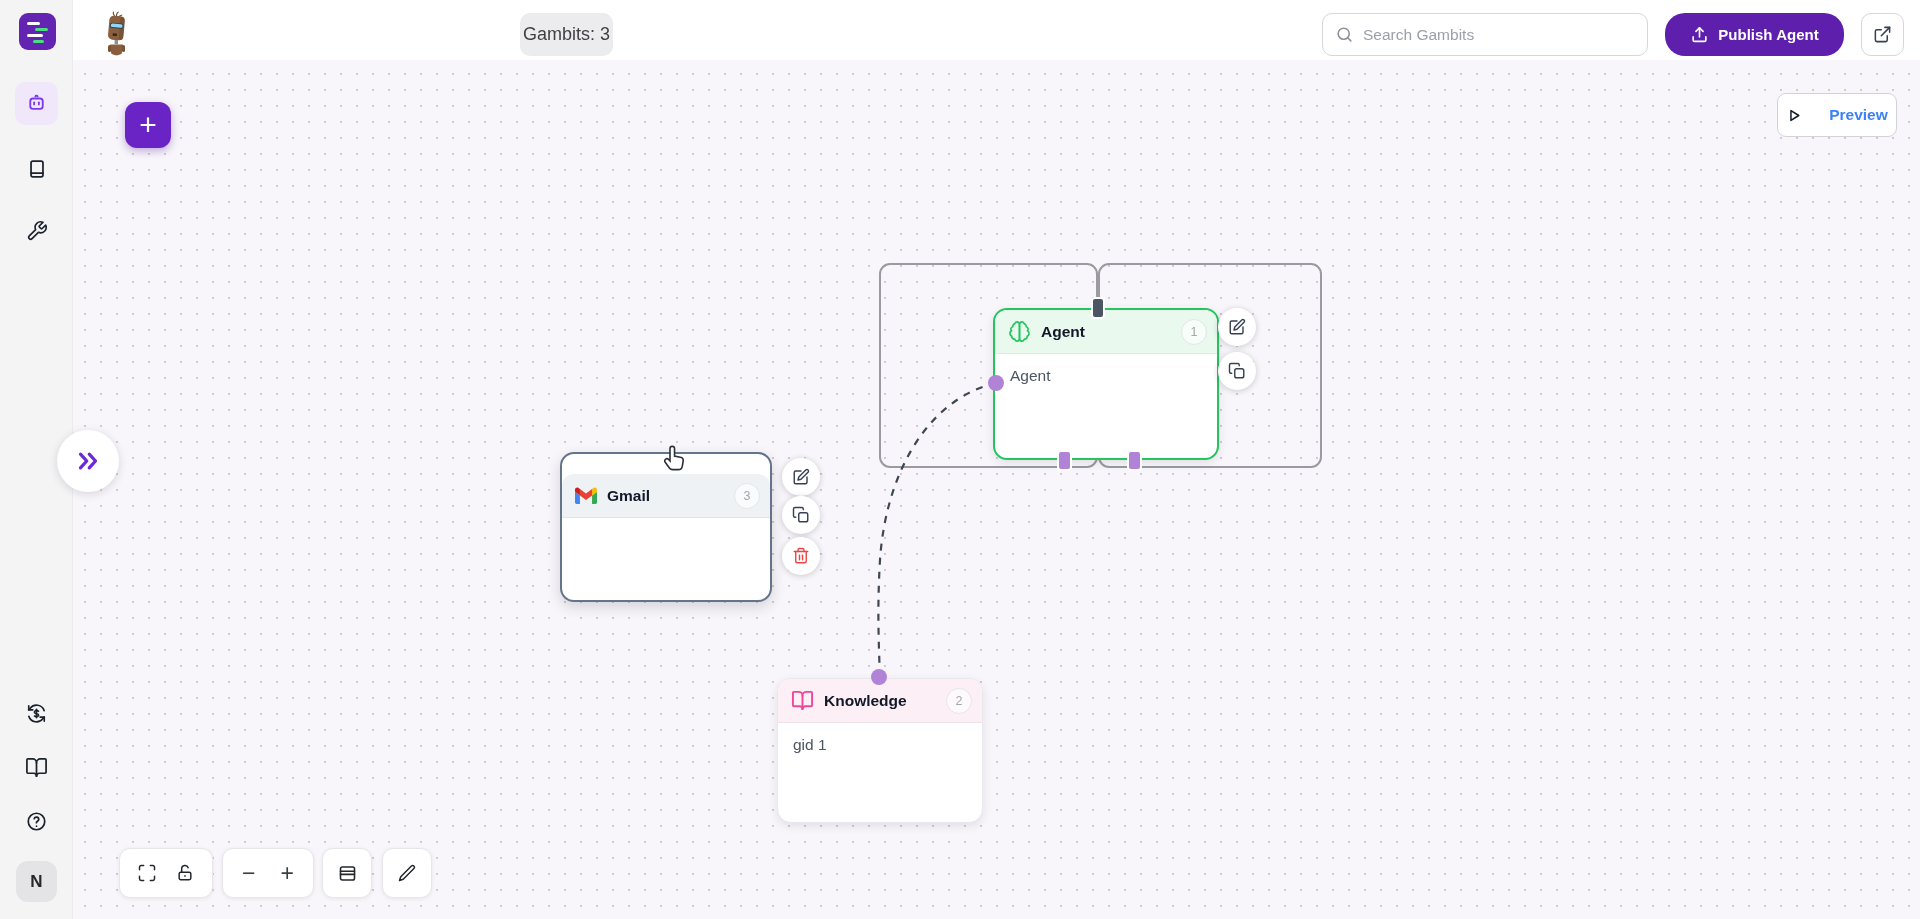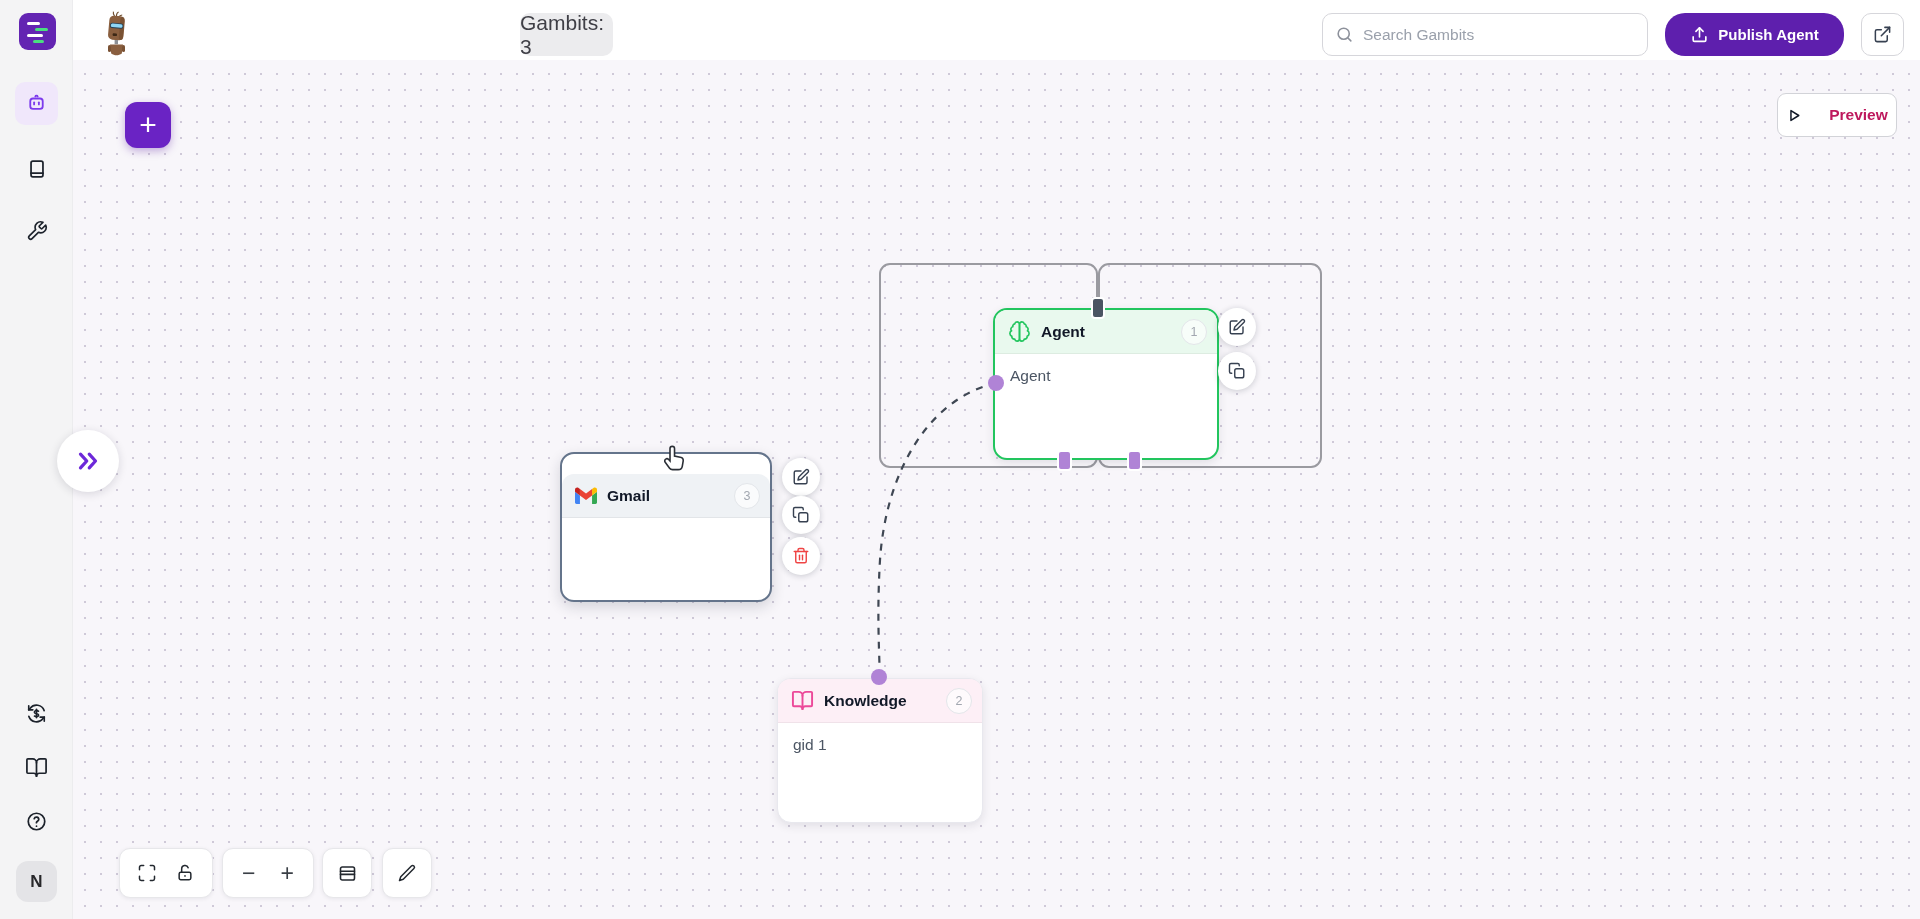--- a/index.html
+++ b/index.html
@@ -21,21 +21,21 @@
     justify-content:center; font-weight:700; font-size:17px; color:#27272a; cursor:pointer; }
 
   
   .topbar { position:absolute; left:73px; top:0; width:1847px; height:60px;
     background:#fff; z-index:20; }
   .name-input { position:absolute; left:82px; top:13px; width:328px; height:43px;
     border:1.5px solid #d6d6db; border-radius:10px; padding:0 14px; font-size:15.5px;
     color:#27272a; background:#fff; font-family:"Liberation Sans",sans-serif; outline:none; }
   .gambits-badge { position:absolute; left:447px; top:13px; height:43px; width:93px;
     background:#ececee; border-radius:10px; display:flex; align-items:center;
-    justify-content:center; font-size:21px; font-weight:500; color:#3f3f46; }
+    justify-content:center; font-size:18px; font-weight:500; color:#3f3f46; }
   .search-wrap { position:absolute; left:1249px; top:13px; width:326px; height:43px;
     border:1.5px solid #d6d6db; border-radius:10px; background:#fff; display:flex;
     align-items:center; padding:0 12px; gap:9px; color:#8d919b; }
   .search-wrap input { border:none; outline:none; flex:1; font-size:15.5px;
     font-family:"Liberation Sans",sans-serif; color:#27272a; background:transparent; }
   .search-wrap input::placeholder { color:#9aa0ab; }
   .publish-btn { position:absolute; left:1592px; top:13px; width:179px; height:43px;
     background:#5e1fad; border:none; border-radius:20px; color:#fff; font-weight:700;
     font-size:15px; display:flex; align-items:center; justify-content:center; gap:9px;
     cursor:pointer; font-family:"Liberation Sans",sans-serif; }
@@ -50,21 +50,21 @@
     background-image:radial-gradient(#cfc9d8 1.1px, transparent 1.1px);
     background-size:16px 16px; background-position:4px 6px; overflow:hidden; }
 
   .plus-btn { position:absolute; left:52px; top:42px; width:46px; height:46px;
     border:none; border-radius:12px; background:#6a23c4; color:#fff; font-size:30px;
     font-weight:400; line-height:42px; cursor:pointer;
     box-shadow:0 3px 8px rgba(90,30,160,.35); }
   .preview-btn { position:absolute; left:1704px; top:33px; width:120px; height:44px;
     background:#fff; border:1.5px solid #d2d3d8; border-radius:9px; display:flex;
     align-items:center; justify-content:center; gap:26px; font-weight:700; font-size:15.5px;
-    color:#be185d; cursor:pointer; font-family:"Liberation Sans",sans-serif; }
+    color:#3b82f6; cursor:pointer; font-family:"Liberation Sans",sans-serif; }
   .expand-btn { position:absolute; left:57px; top:430px; width:62px; height:62px;
     border-radius:50%; background:#fff; border:none; z-index:40;
     box-shadow:0 2px 10px rgba(20,20,40,.14); display:flex; align-items:center;
     justify-content:center; cursor:pointer; color:#6d28d9; }
 
   .group-rect { position:absolute; border:2px solid #9a9aa0; border-radius:11px; }
 
   .node { position:absolute; background:#fff; border-radius:14px;
     box-shadow:0 3px 10px rgba(25,30,50,.10); }
   .node-header { height:44px; display:flex; align-items:center; padding:0 10px 0 13px;

